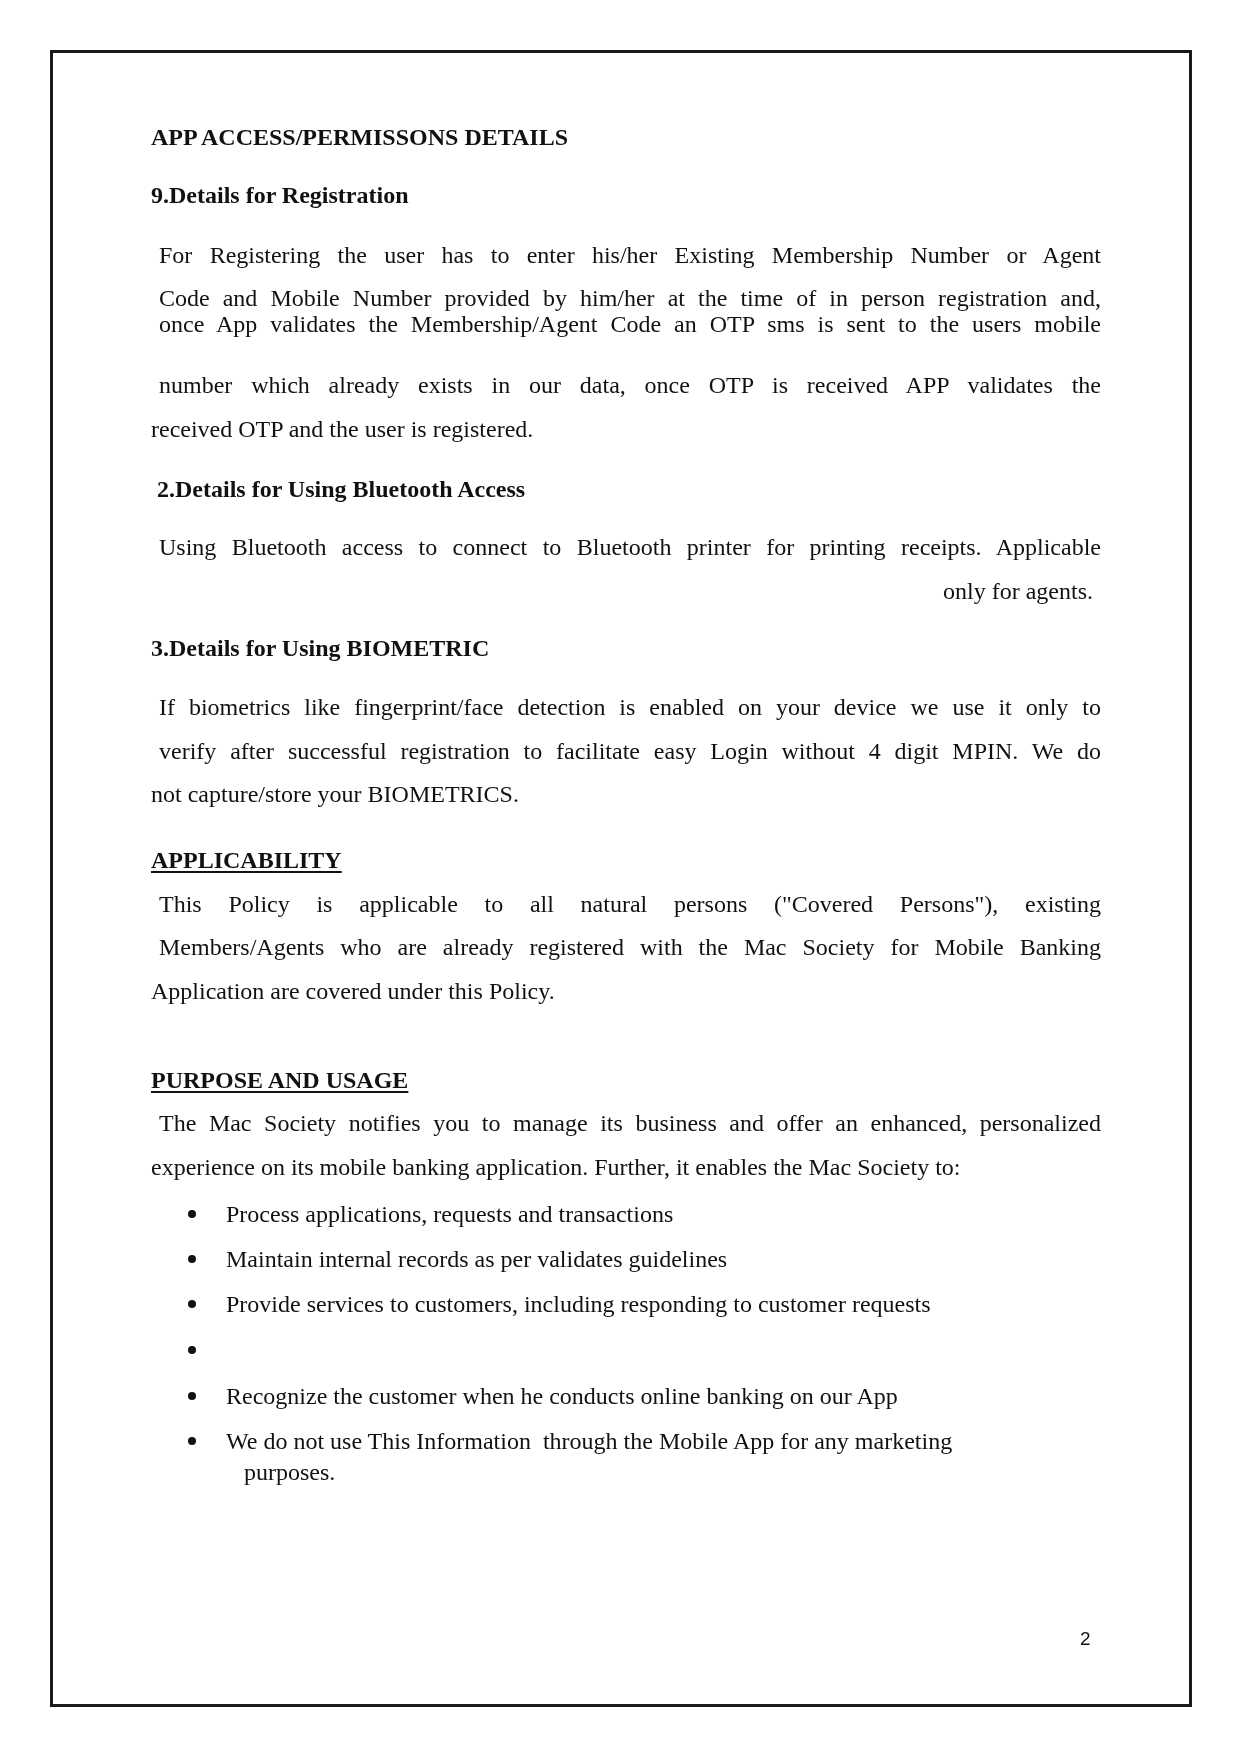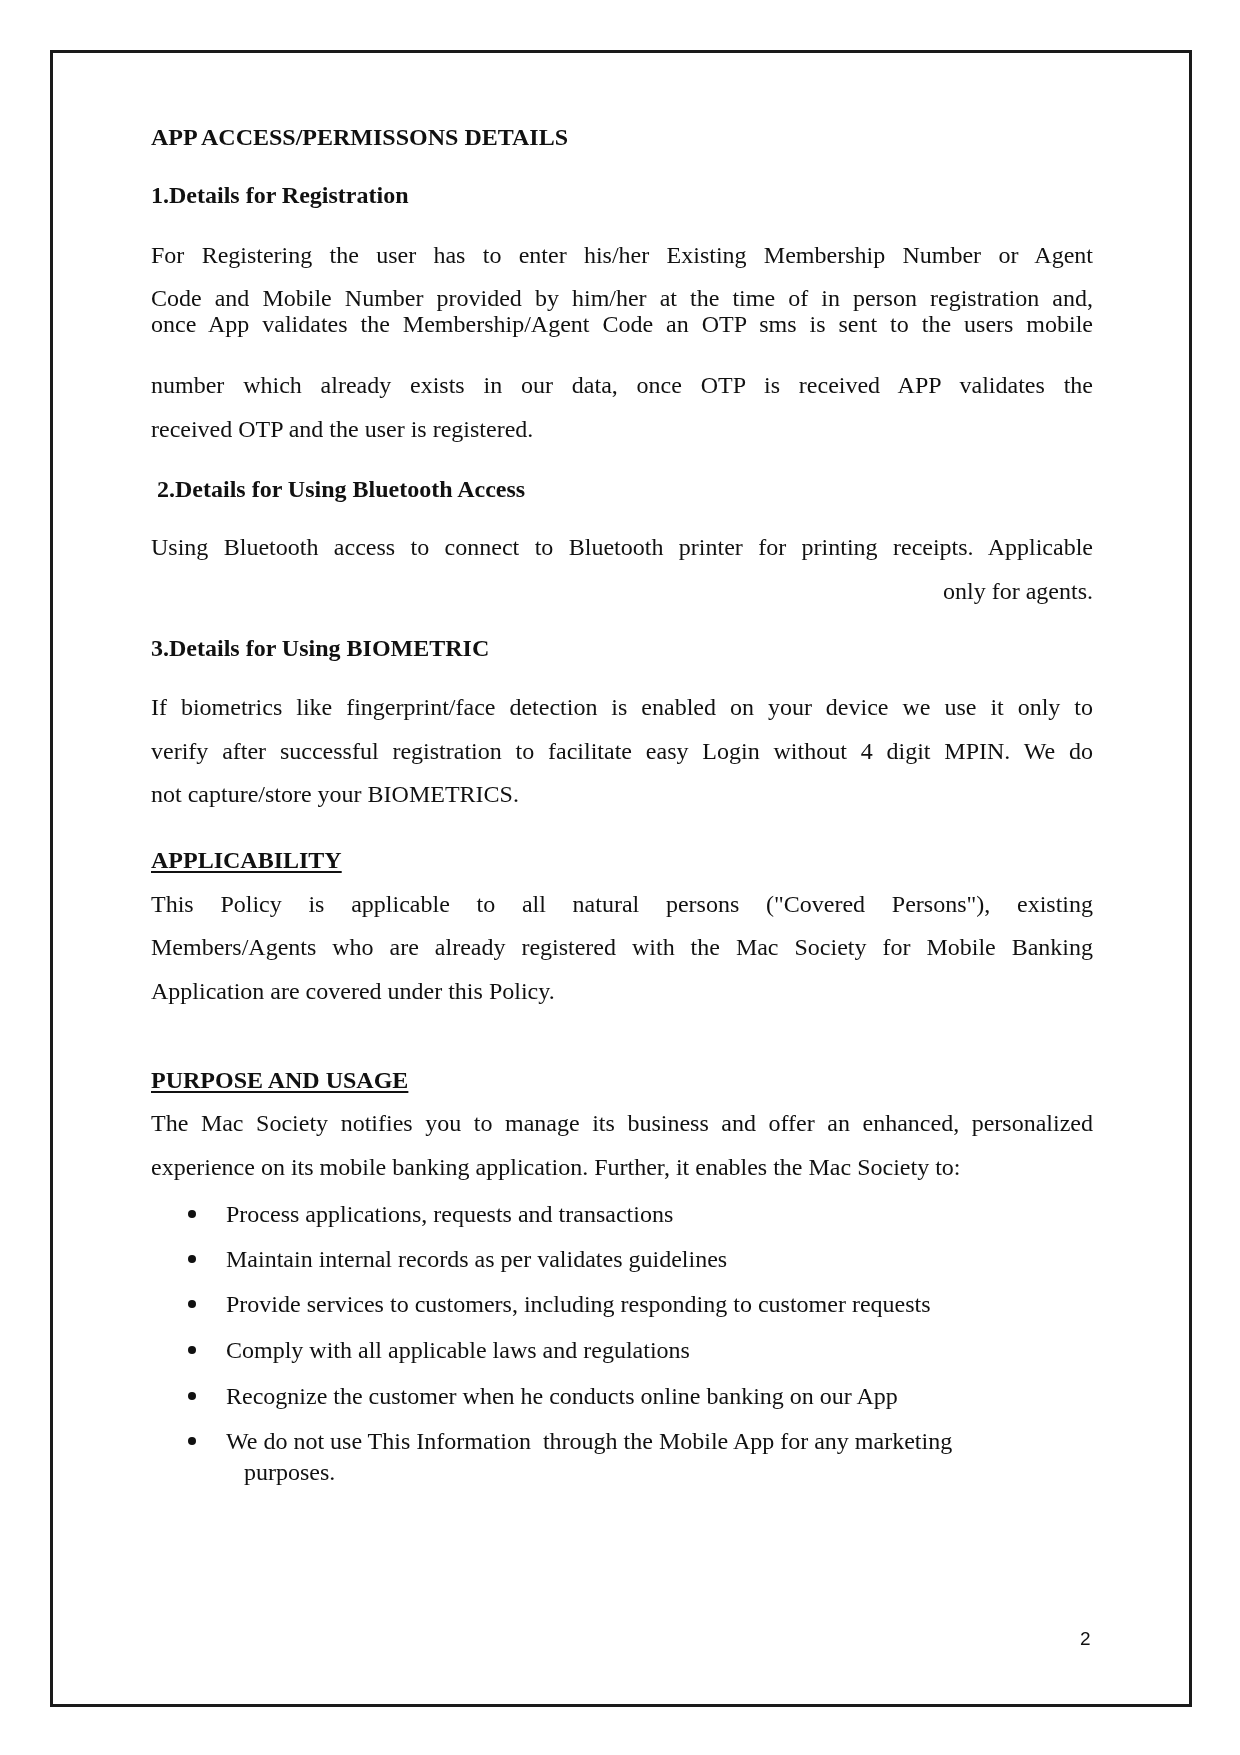--- a/index.html
+++ b/index.html
@@ -11,21 +11,21 @@
     .page-border {
       position: absolute; left: 50px; top: 50px;
       width: 1136px; height: 1651px;
       border: 3px solid #1a1a1a;
     }
     .line {
       position: absolute; left: 151px; width: 942px;
       font-size: 24px; line-height: 30px; height: 30px;
       white-space: nowrap; overflow: visible;
     }
-    .just { text-align: justify; text-align-last: justify; white-space: normal; }
+    .just { text-align: justify; text-align-last: justify; white-space: normal; margin-left: 8px; }
     .h { font-weight: bold; }
     .u { text-decoration: underline; text-underline-offset: 3px; text-decoration-thickness: 2px; text-align: right; }
     .bullet-row { position: absolute; left: 151px; width: 942px; height: 30px; font-size: 24px; line-height: 30px; }
     .bullet-dot {
       position: absolute; left: 37px; top: 11px;
       width: 8px; height: 8px; border-radius: 50%; background: #111;
     }
     .bullet-text { position: absolute; left: 75px; white-space: nowrap; }
     .cont { position: absolute; left: 244px; font-size: 24px; line-height: 30px; white-space: nowrap; }
     .page-number {
@@ -33,21 +33,21 @@
       font-family: "Liberation Sans", "DejaVu Sans", sans-serif; font-size: 19px; line-height: 24px;
     }
   </style>
 </head>
 <body>
 
 <div class="page-border"></div>
 
 <div class="line h" style="top:122px;">APP ACCESS/PERMISSONS DETAILS</div>
 
-<div class="line h" style="top:180px;">1.Details for Registration</div>
+<div class="line h" style="top:180px;">9.Details for Registration</div>
 <div class="line just" style="top:240px;">For Registering the user has to enter his/her Existing Membership Number or Agent</div>
 <div class="line just" style="top:283px;">Code and Mobile Number provided by him/her at the time of in person registration and,</div>
 <div class="line just" style="top:309px;">once App validates the Membership/Agent Code an OTP sms is sent to the users mobile</div>
 <div class="line just" style="top:370px;">number which already exists in our data, once OTP is received APP validates the</div>
 <div class="line" style="top:414px;">received OTP and the user is registered.</div>
 
 <div class="line h" style="top:474px; white-space:pre;"> 2.Details for Using Bluetooth Access</div>
 <div class="line just" style="top:532px;">Using Bluetooth access to connect to Bluetooth printer for printing receipts. Applicable</div>
 <div class="line" style="top:576px;text-align:right;">only for agents.</div>
 
@@ -72,21 +72,20 @@
 <div class="bullet-row" style="top:1244px;">
   <span class="bullet-dot"></span>
   <span class="bullet-text">Maintain internal records as per validates guidelines</span>
 </div>
 <div class="bullet-row" style="top:1289px;">
   <span class="bullet-dot"></span>
   <span class="bullet-text">Provide services to customers, including responding to customer requests</span>
 </div>
 <div class="bullet-row" style="top:1335px;">
   <span class="bullet-dot"></span>
-  <span class="bullet-text">Comply with all applicable laws and regulations</span>
 </div>
 <div class="bullet-row" style="top:1381px;">
   <span class="bullet-dot"></span>
   <span class="bullet-text">Recognize the customer when he conducts online banking on our App</span>
 </div>
 <div class="bullet-row" style="top:1426px;">
   <span class="bullet-dot"></span>
   <span class="bullet-text" style="white-space:pre;">We do not use This Information  through the Mobile App for any marketing</span>
 </div>
 <div class="cont" style="top:1457px;">purposes.</div>

